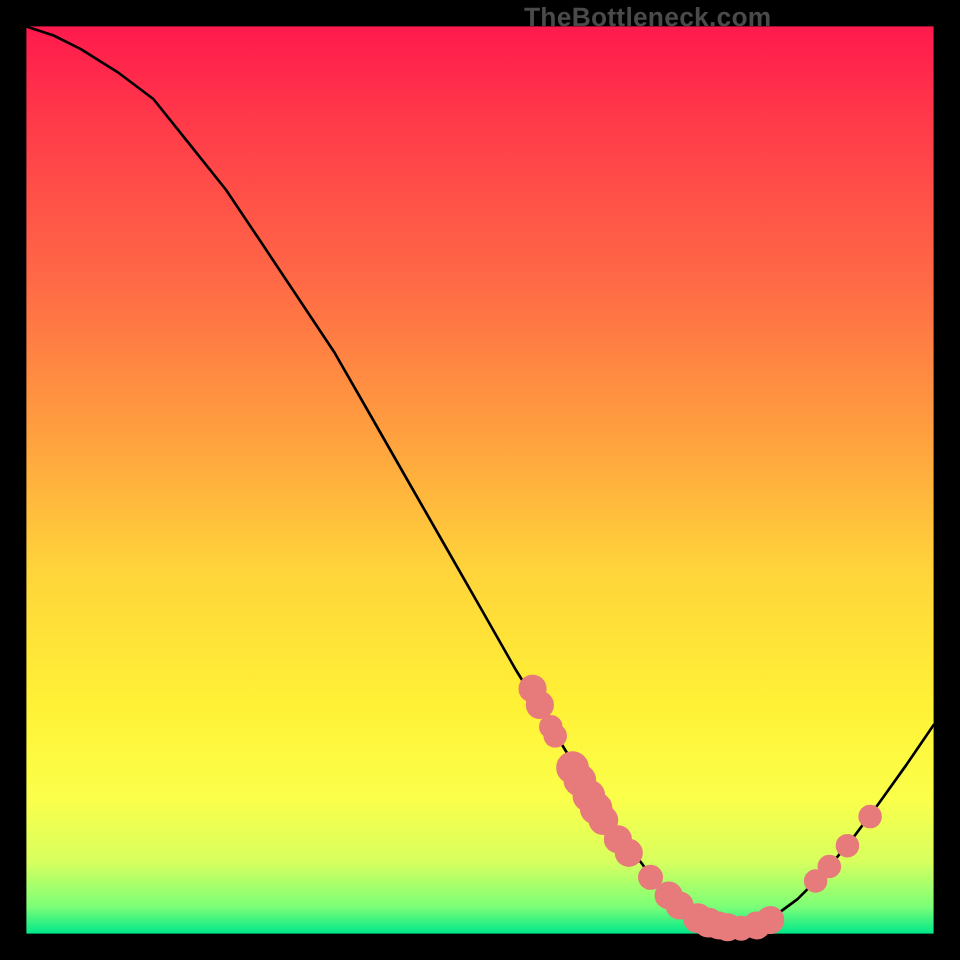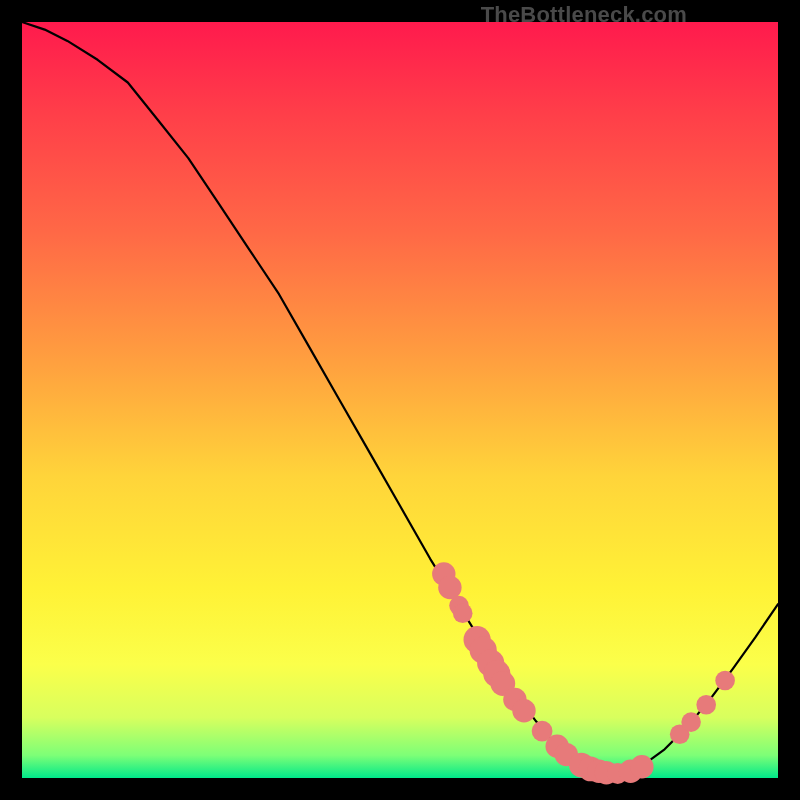--- a/index.html
+++ b/index.html
@@ -11,21 +11,20 @@
     overflow: hidden;
     font-family: Arial, Helvetica, sans-serif;
   }
   .frame {
     position: absolute;
     left: 0;
     top: 0;
     width: 649px;
     height: 800px;
     background: #000;
-    padding-left: 44px;
   }
   .plot-area {
     position: absolute;
     left: 22px;
     top: 22px;
     width: 756px;
     height: 756px;
     
     background: linear-gradient(to bottom,
       #ff1a4d 0%,

